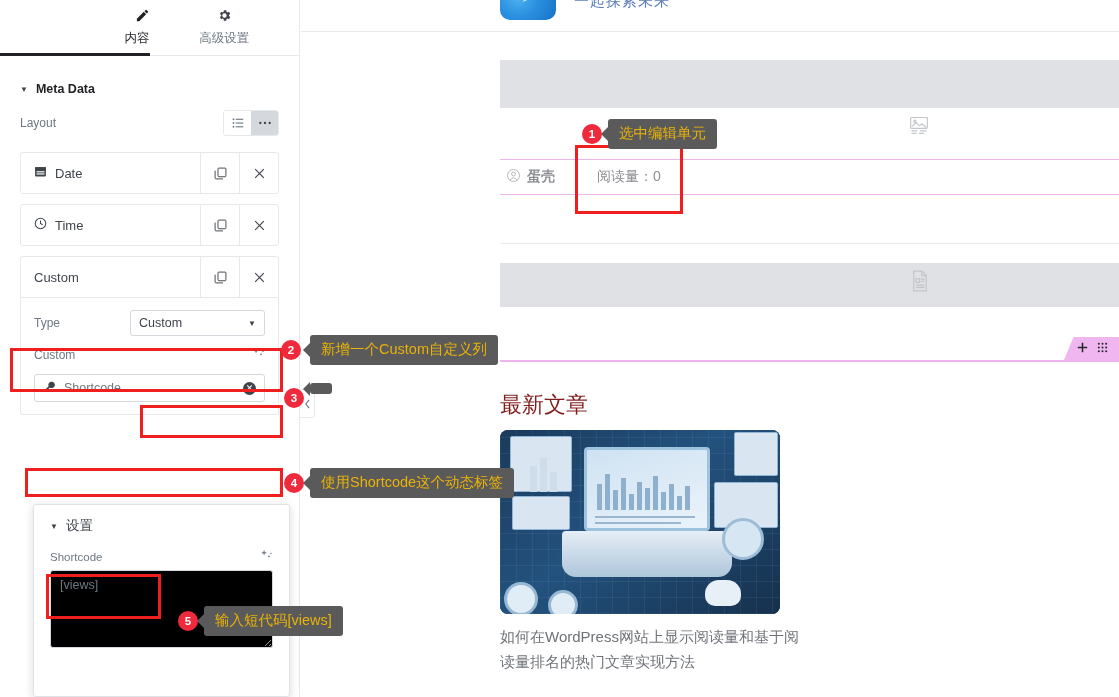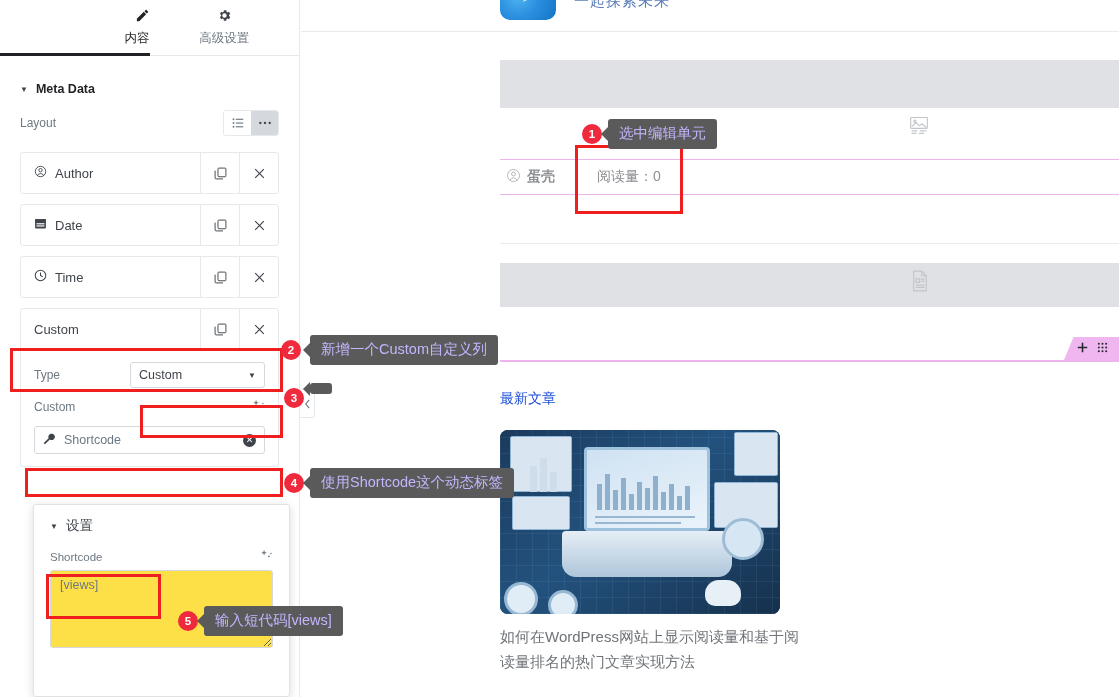--- a/index.html
+++ b/index.html
@@ -108,21 +108,21 @@
   #settings-popup .pop-head {
     font-size: 13.5px; color: #3f444b; display: flex; align-items: center; gap: 8px;
     margin-bottom: 14px;
   }
   #settings-popup .pop-lbl-row { display: flex; align-items: center; justify-content: space-between; }
   #settings-popup .pop-lbl { font-size: 11.5px; color: #6d7882; }
   #settings-popup textarea {
     width: 100%; height: 78px; margin-top: 5px;
     border: 1px solid #d5d8dc; border-radius: 3px;
     font-family: "Liberation Sans", sans-serif; font-size: 12.5px; color: #6d7882;
-    padding: 7px 9px; resize: vertical; outline: none; background: #fde047;
+    padding: 7px 9px; resize: vertical; outline: none; background: #000000;
   }
 
   
   #collapse-handle {
     position: absolute; left: 300px; top: 389px;
     width: 15px; height: 29px; background: #fff;
     border: 1px solid #e6e9ec; border-left: none;
     border-radius: 0 3px 3px 0;
     display: flex; align-items: center; justify-content: center;
     font-size: 9px; color: #6d7882; cursor: pointer; z-index: 6;
@@ -169,21 +169,21 @@
   
   #pink-handle {
     position: absolute; right: -1px; top: 337px; width: 56px; height: 23px;
     background: #f0b6f0;
     clip-path: polygon(17% 0, 100% 0, 100% 100%, 0 100%);
     display: flex; align-items: center; justify-content: center; gap: 9px;
     color: #25282c; font-size: 12px; cursor: pointer; z-index: 3;
   }
   #pink-rule { position: absolute; left: 199px; right: 0; top: 360px; height: 1.5px; background: #eeb5ec; }
 
-  #latest-title { position: absolute; left: 199px; top: 390px; font-size: 14px; color: #1d4ed8; }
+  #latest-title { position: absolute; left: 199px; top: 390px; font-size: 22px; color: #7f1d1d; }
 
   
   #thumb {
     position: absolute; left: 199px; top: 430px; width: 280px; height: 184px;
     border-radius: 8px; overflow: hidden; background: #17324d;
   }
   #thumb .tb-grid {
     position: absolute; inset: 0;
     background:
       repeating-linear-gradient(90deg, rgba(120,180,230,.10) 0 1px, transparent 1px 16px),
@@ -214,21 +214,21 @@
   }
 
   
   .red-box { position: absolute; border: 3px solid #f01f1f; z-index: 8; pointer-events: none; }
   .badge {
     position: absolute; width: 20px; height: 20px; border-radius: 50%;
     background: #ee2a3c; color: #fff; font-size: 11.5px; font-weight: bold;
     display: flex; align-items: center; justify-content: center; z-index: 10;
   }
   .callout {
-    position: absolute; background: #5a5a5a; color: #c4b5fd;
+    position: absolute; background: #5a5a5a; color: #eab308;
     font-size: 14.5px; padding: 5px 11px 6px 11px; border-radius: 3px;
     white-space: nowrap; z-index: 9;
   }
   .callout::before {
     content: ""; position: absolute; left: -7px; top: 50%; transform: translateY(-50%);
     border-top: 7px solid transparent; border-bottom: 7px solid transparent;
     border-right: 7px solid #5a5a5a;
   }
 </style>
 </head>
@@ -278,43 +278,20 @@
             <circle cx="3" cy="6" r="1.5"></circle>
             <circle cx="9" cy="6" r="1.5"></circle>
             <circle cx="15" cy="6" r="1.5"></circle>
           </svg>
       </div>
     </div>
   </div>
 
   <div class="rep-list">
 
-    <div class="rep-item">
-      <div class="rep-title">
-        <span class="rep-ico">
-          <svg width="13" height="13" viewBox="0 0 20 20" fill="none" stroke="#3f444b" stroke-width="1.4">
-              <circle cx="10" cy="10" r="8"></circle>
-              <circle cx="10" cy="8" r="2.6"></circle>
-              <path d="M5 16.5a5.4 5.4 0 0 1 10 0"></path>
-            </svg>
-        </span>
-        <span>Author</span>
-      </div>
-      <div class="rep-act">
-        <svg width="13" height="13" viewBox="0 0 18 18" fill="none" stroke="#3f444b" stroke-width="1.3">
-            <rect x="5.5" y="1.5" width="11" height="12" rx="1.3"></rect>
-            <path d="M12.5 16.5H2.8a1.3 1.3 0 0 1-1.3-1.3V5"></path>
-          </svg>
-      </div>
-      <div class="rep-act">
-        <svg width="13" height="13" viewBox="0 0 18 18" stroke="#3f444b" stroke-width="1.6">
-            <path d="M3 3l12 12M15 3L3 15"></path>
-          </svg>
-      </div>
-    </div>
 
     <div class="rep-item">
       <div class="rep-title">
         <span class="rep-ico">
           <svg width="13" height="13" viewBox="0 0 18 18" fill="#3f444b">
               <rect x="1.5" y="3" width="15" height="13" rx="1.3"></rect>
               <rect x="1.5" y="3" width="15" height="4" fill="#3f444b"></rect>
               <rect x="3.5" y="8.6" width="11" height="1.6" fill="#fff"></rect>
               <rect x="3.5" y="11.6" width="11" height="1.6" fill="#fff"></rect>
             </svg>

